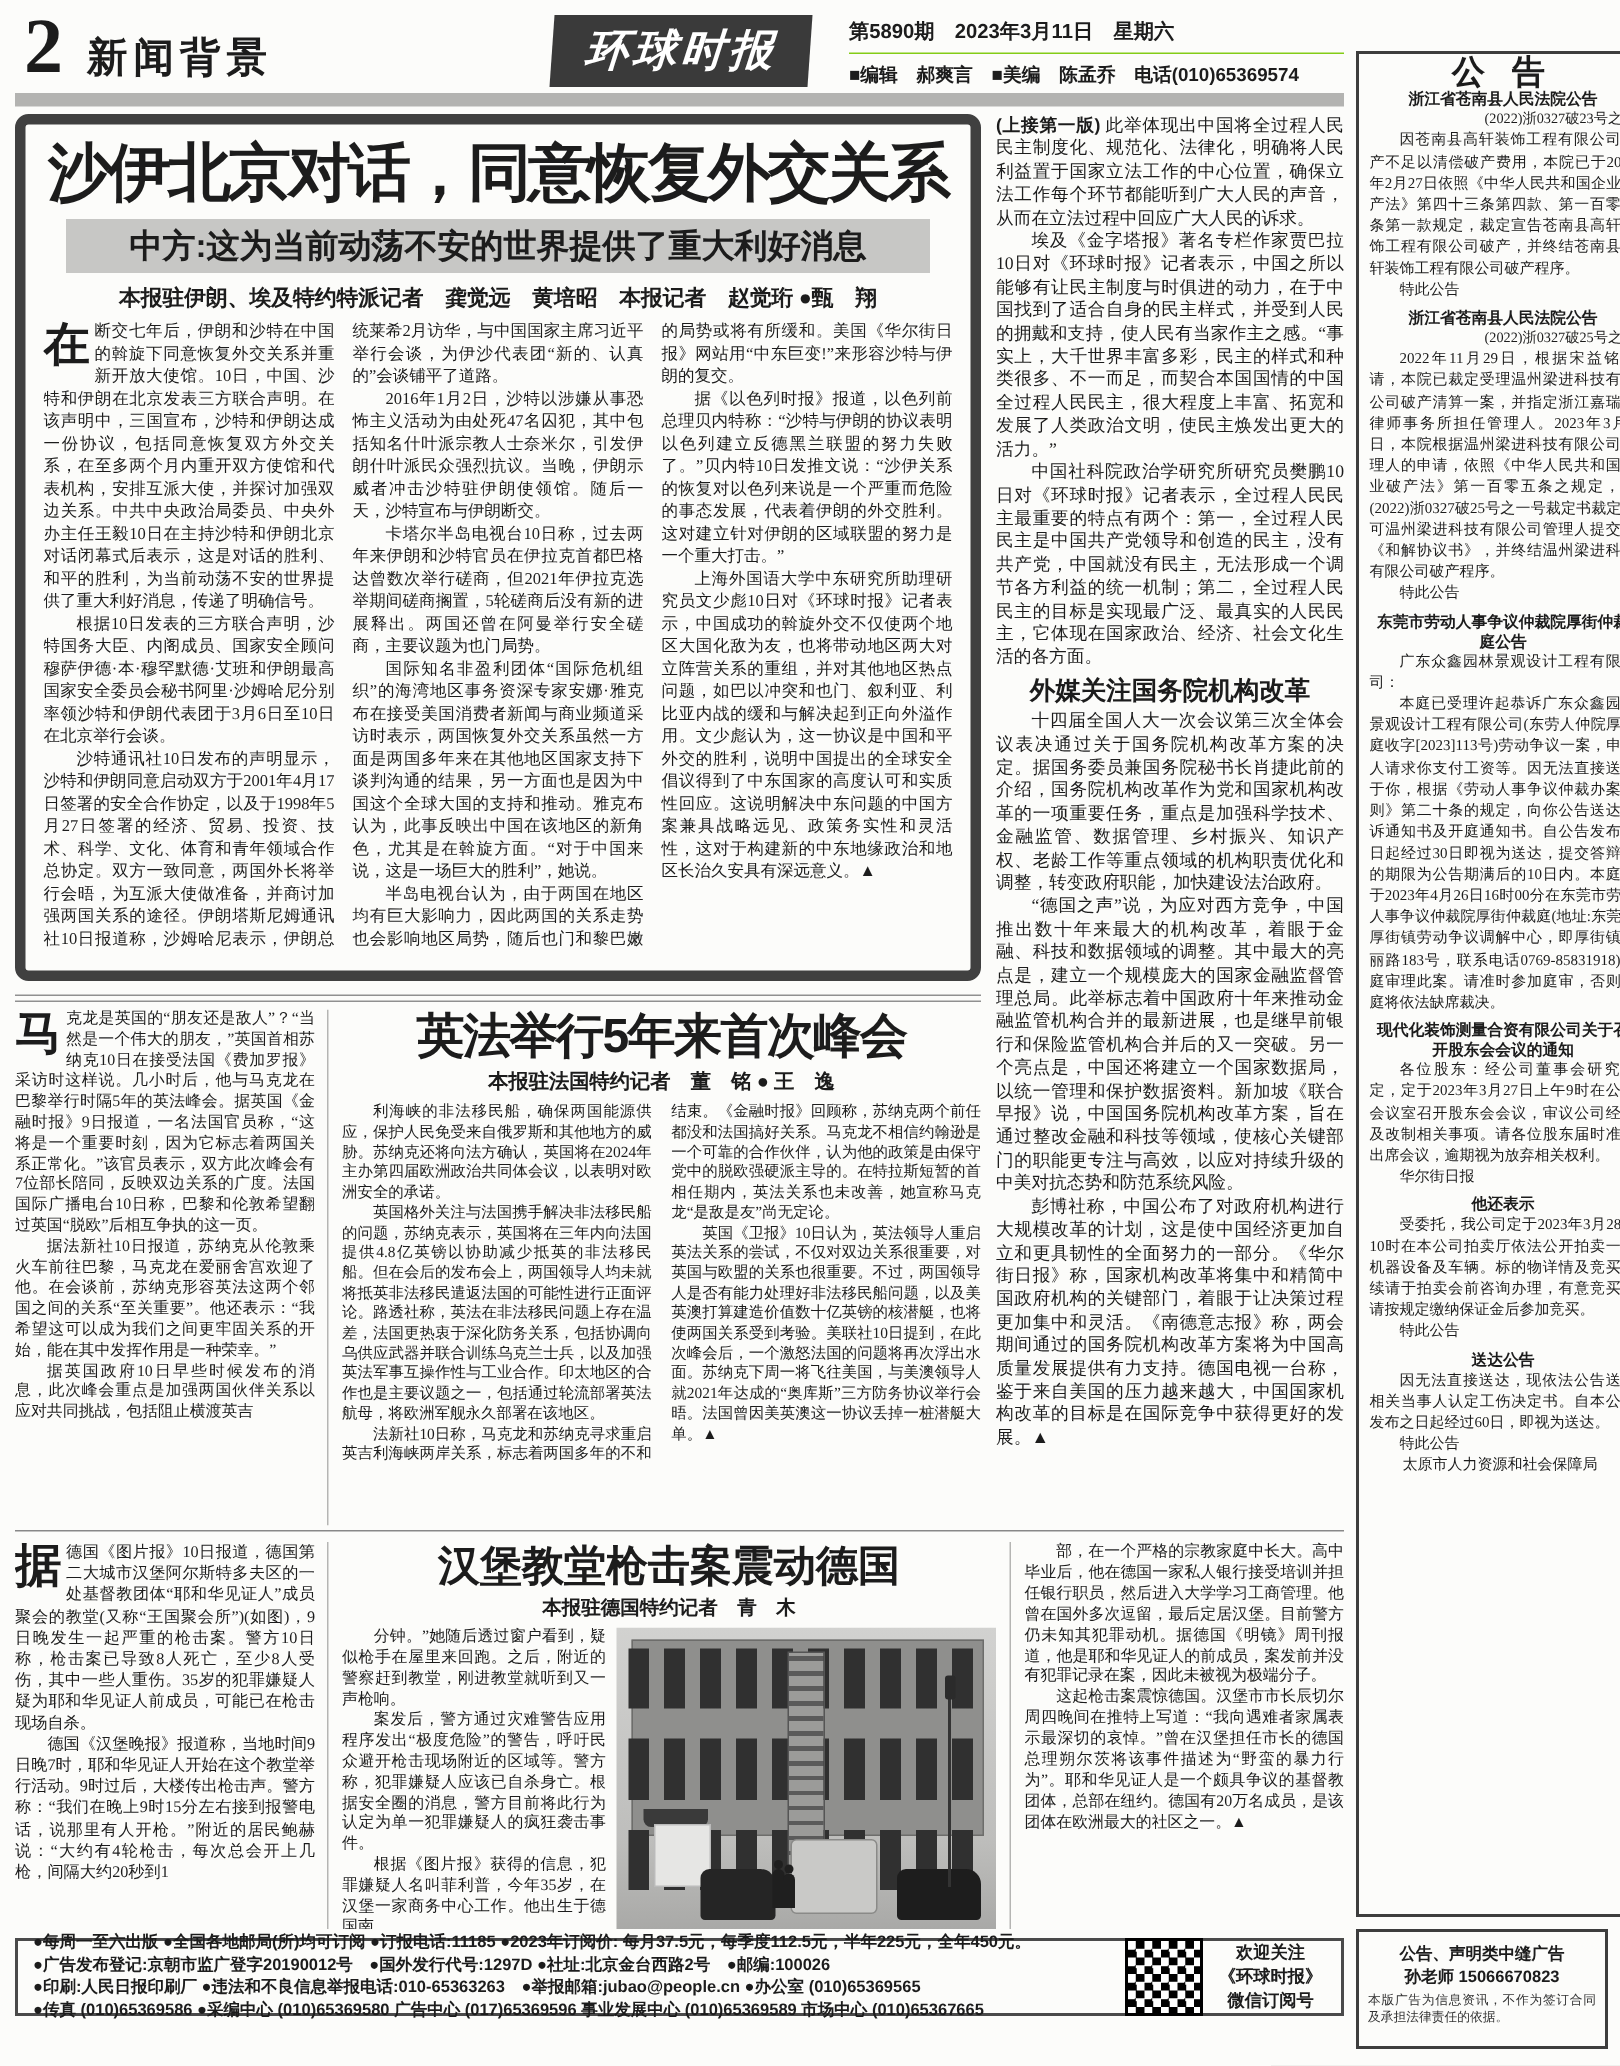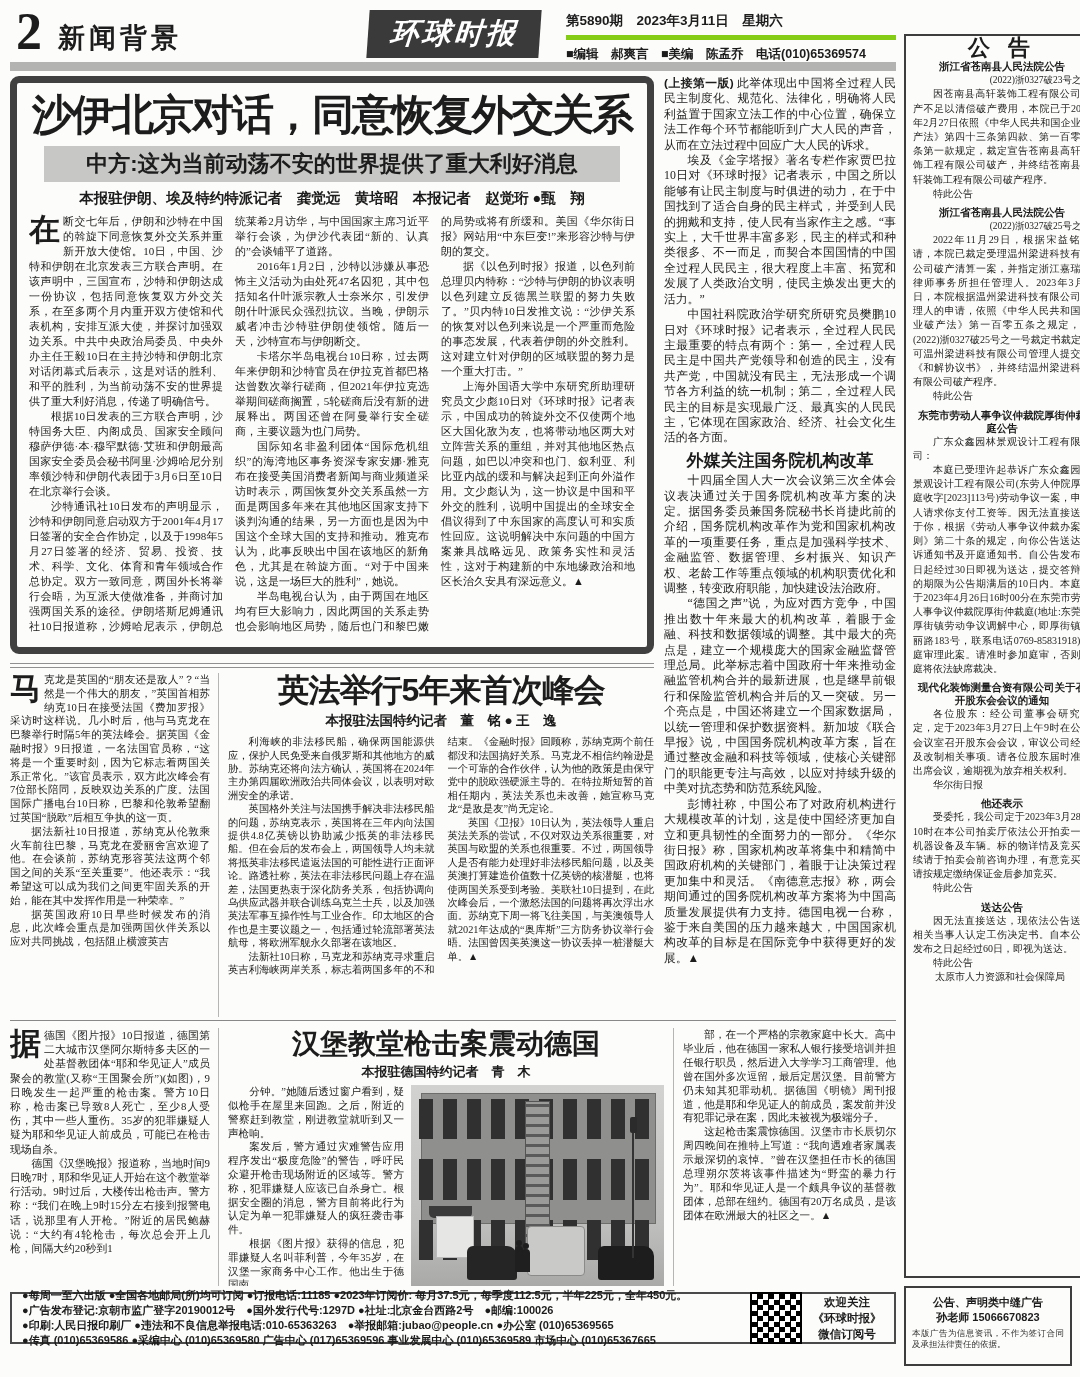--- a/index.html
+++ b/index.html
@@ -6,21 +6,21 @@
   .page{position:relative;width:1080px;height:1377px;background:#fcfcfa;margin:0 auto;
         font-family:"Liberation Serif","DejaVu Serif",serif;color:#1c1c1c;overflow:hidden;}
   
   .hdr{position:absolute;left:10px;top:8px;width:886px;height:52px;}
   .pgnum{position:absolute;left:6px;top:-6px;font-size:52px;font-weight:900;font-family:"Liberation Serif",serif;}
   .section{position:absolute;left:48px;top:12px;font-size:27px;font-weight:900;font-family:"Liberation Sans","DejaVu Sans",sans-serif;letter-spacing:4px;}
   .logo{position:absolute;left:358px;top:2px;width:172px;height:48px;background:#3a3a3a;color:#fff;
         display:flex;align-items:center;justify-content:center;font-size:29px;font-weight:900;
         font-style:italic;letter-spacing:3px;transform:skewX(-4deg);font-family:"Liberation Serif",serif;}
   .issue{position:absolute;left:556px;top:4px;width:330px;font-family:"Liberation Sans","DejaVu Sans",sans-serif;}
-  .issue .l1{font-size:13.5px;font-weight:700;margin-bottom:6px;border-bottom:5px solid #84cc16;padding-bottom:5px;}
+  .issue .l1{font-size:13.5px;font-weight:700;margin-bottom:6px;border-bottom:1px solid #84cc16;padding-bottom:5px;}
   .issue .l2{font-size:12.5px;font-weight:700;}
   .graybar{position:absolute;left:10px;top:62px;width:886px;height:9px;background:#b3b3b1;}
   
   .redbox{position:absolute;left:10px;top:76px;width:644px;height:578px;box-sizing:border-box;
           border:7px solid #404040;border-radius:9px;background:#fcfcfa;padding:6px 12px;}
   .headline{font-size:42px;line-height:1.12;font-weight:900;text-align:center;letter-spacing:-2px;
             font-family:"Liberation Sans","DejaVu Sans",sans-serif;margin-top:2px;}
   .subtitle{margin:8px auto 0;width:95%;background:#c7c7c5;text-align:center;font-size:22px;
             font-weight:900;padding:3px 0;font-family:"Liberation Sans","DejaVu Sans",sans-serif;}
   .byline{font-size:14.5px;font-weight:700;text-align:center;margin:7px 0 6px;}

